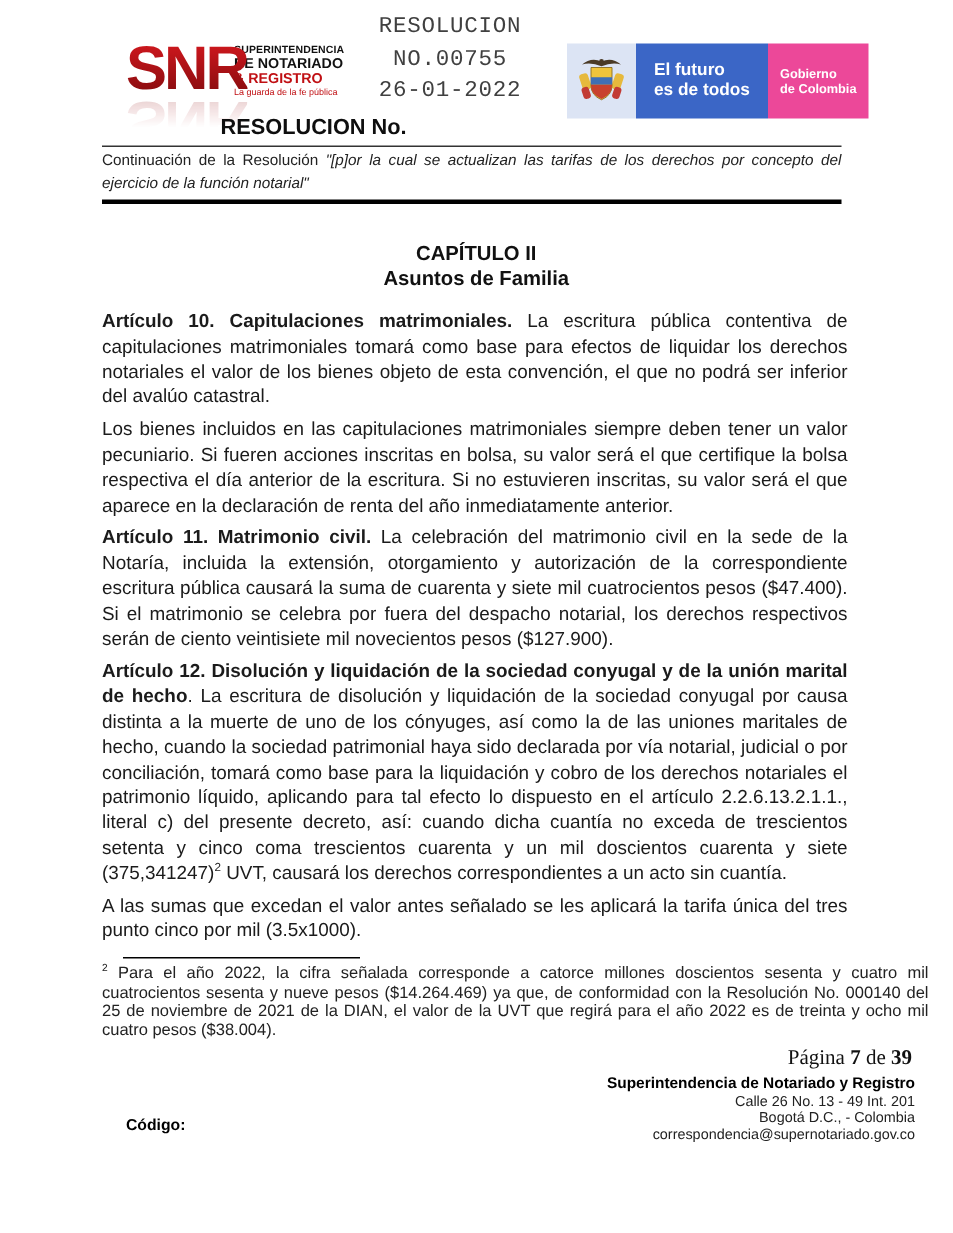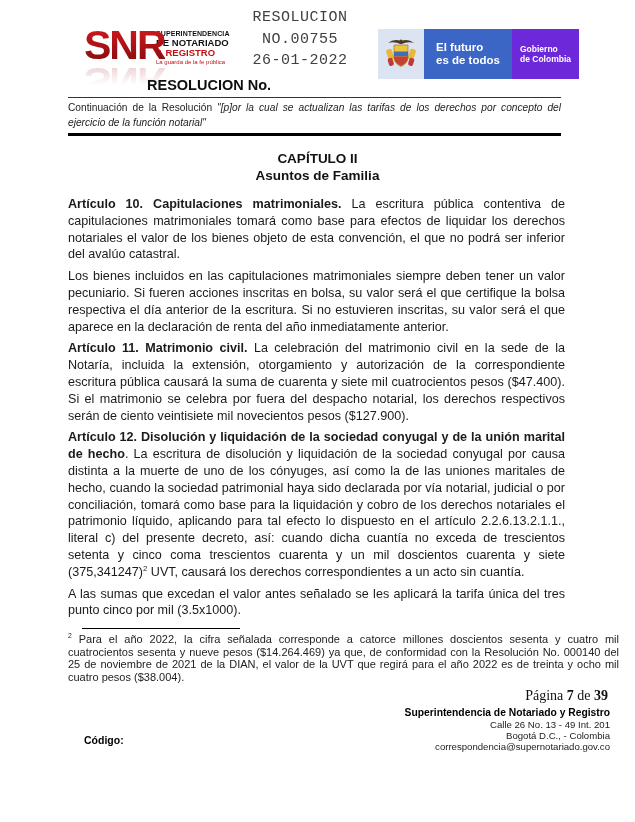--- a/index.html
+++ b/index.html
@@ -39,38 +39,38 @@
   }
 
   .banner { position:absolute; left:378px; top:29px; height:50px; display:flex; }
   .banner-crest { width:46px; background:#dce4f4; display:flex; align-items:center; justify-content:center; }
   .banner-slogan {
     width:88px; background:#3b66c6; color:#fff; font-weight:bold;
     font-size:11.5px; line-height:13px; display:flex; flex-direction:column;
     justify-content:center; padding-left:12px;
   }
   .banner-gov {
-    width:67px; background:#6d28d9; color:#fff; font-weight:bold;
+    width:67px; background:#ec4899; color:#fff; font-weight:bold;
     font-size:8.5px; line-height:10px; display:flex; flex-direction:column;
     justify-content:center; padding-left:8px;
   }
 
   .res-label { position:absolute; left:147px; top:77px; font-size:14.5px; font-weight:bold; color:#0e0e0e; }
 
   
   .rule-thin  { border-top:1px solid #333; margin:0 74px 0 68px; }
   .continuation {
     margin:3px 74px 3px 68px; font-size:10.2px; line-height:14.5px;
     color:#222; text-align:justify;
   }
   .continuation .quote { font-style:italic; }
   .rule-thick { border-top:3px solid #000; margin:0 74px 0 68px; }
 
   
-  .chapter { text-align:center; margin-top:14px; font-weight:bold; font-size:13.5px; line-height:17px; color:#111; }
+  .chapter { text-align:center; margin-top:24px; font-weight:bold; font-size:13.5px; line-height:17px; color:#111; }
   .body { margin:12px 70px 0 68px; font-size:12.6px; line-height:16.8px; text-align:justify; color:#1b1b1b; }
   .body p { margin-bottom:5px; }
   .body strong { font-weight:bold; }
   sup { font-size:.62em; vertical-align:super; line-height:0; }
 
   
   .fn-sep { margin:9px 0 4px 82px; width:158px; border-top:1.5px solid #000; }
   .footnote { margin:0 16px 0 68px; font-size:11px; line-height:12.6px; text-align:justify; color:#222; }
 
   

